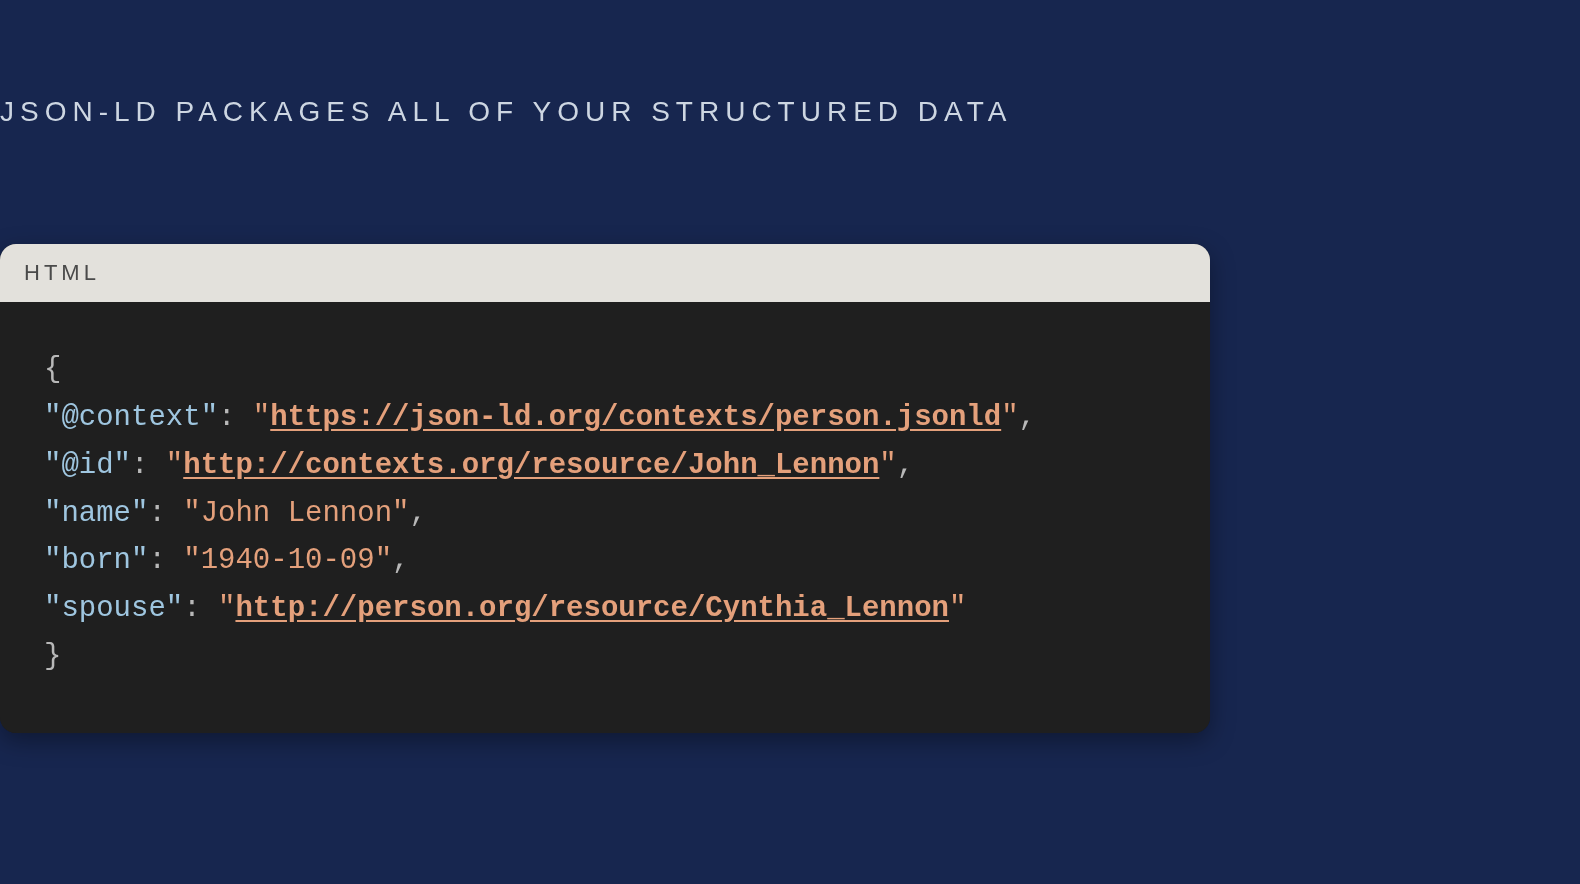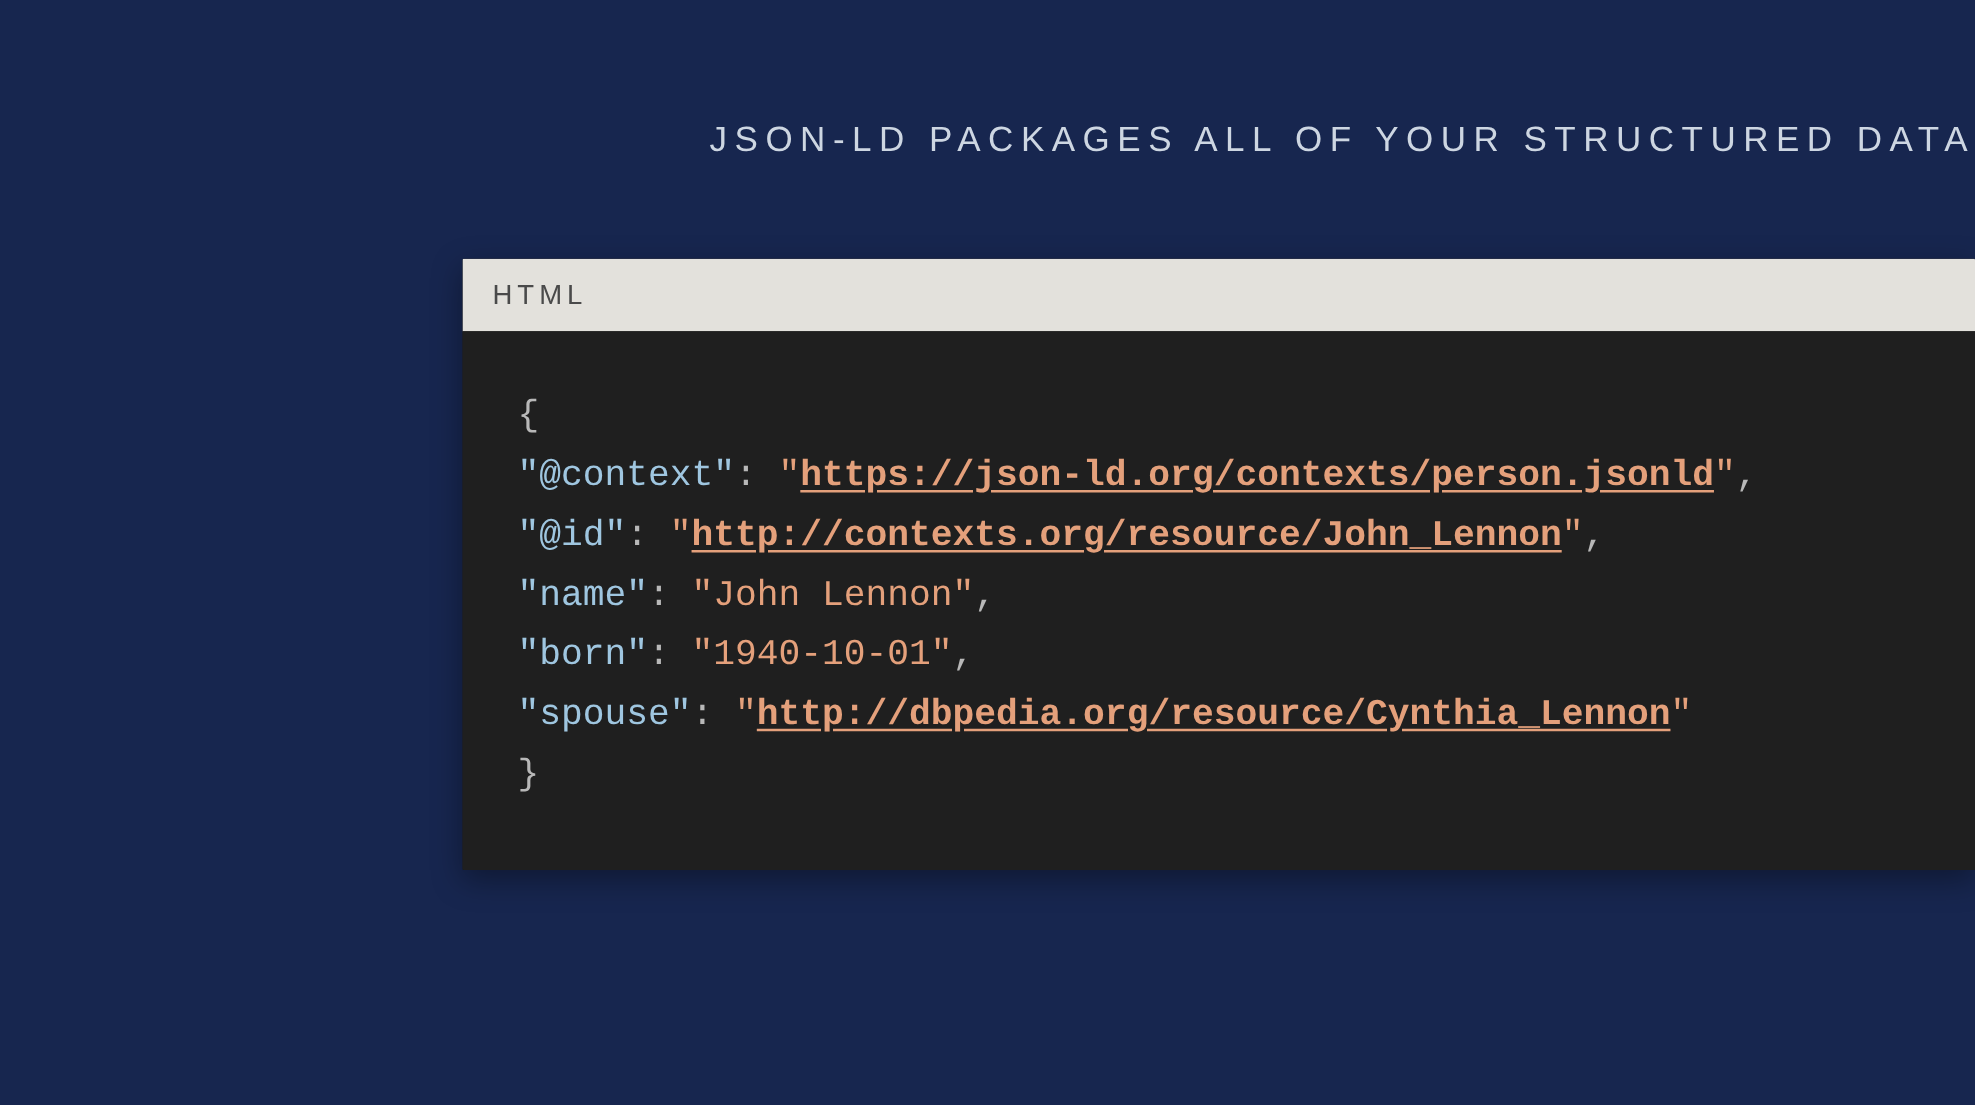--- a/index.html
+++ b/index.html
@@ -8,35 +8,34 @@
       height: 884px;
       background: #17264f;
       font-family: -apple-system, BlinkMacSystemFont, "Segoe UI", Helvetica, Arial, sans-serif;
       overflow: hidden;
     }
     .page {
       width: 100%;
       height: 100%;
       display: flex;
       flex-direction: column;
-      align-items: flex-end;
+      align-items: flex-start;
       padding-top: 96px;
-      gap: 33px;
     }
     .title {
       color: #cdd6e2;
       font-size: 28px;
       letter-spacing: 6px;
       font-weight: 400;
       text-align: center;
     }
     .code-card {
-      margin-top: 46px;
+      margin-top: 116px;
       width: 1210px;
-      border-radius: 1px;
+      border-radius: 16px;
       overflow: hidden;
       box-shadow: 0 8px 24px rgba(0,0,0,0.35);
       background: #1f1f1f;
     }
     .code-header {
       background: #e3e1dc;
       padding: 16px 24px;
     }
     .code-header-label {
       color: #4a4a4a;
@@ -69,20 +68,20 @@
     </div>
     <div class="code-body">
       <div class="line"><span class="tok-punct">{</span></div>
 
       <div class="line"><span class="tok-key">"@context"</span><span class="tok-punct">: </span><span class="tok-str">"</span><span class="tok-url">https://json-ld.org/contexts/person.jsonld</span><span class="tok-str">"</span><span class="tok-punct">,</span></div>
 
       <div class="line"><span class="tok-key">"@id"</span><span class="tok-punct">: </span><span class="tok-str">"</span><span class="tok-url">http://contexts.org/resource/John_Lennon</span><span class="tok-str">"</span><span class="tok-punct">,</span></div>
 
       <div class="line"><span class="tok-key">"name"</span><span class="tok-punct">: </span><span class="tok-str">"</span><span class="tok-str">John Lennon</span><span class="tok-str">"</span><span class="tok-punct">,</span></div>
 
-      <div class="line"><span class="tok-key">"born"</span><span class="tok-punct">: </span><span class="tok-str">"</span><span class="tok-str">1940-10-01</span><span class="tok-str">"</span><span class="tok-punct">,</span></div>
+      <div class="line"><span class="tok-key">"born"</span><span class="tok-punct">: </span><span class="tok-str">"</span><span class="tok-str">1940-10-09</span><span class="tok-str">"</span><span class="tok-punct">,</span></div>
 
-      <div class="line"><span class="tok-key">"spouse"</span><span class="tok-punct">: </span><span class="tok-str">"</span><span class="tok-url">http://dbpedia.org/resource/Cynthia_Lennon</span><span class="tok-str">"</span><span class="tok-punct"></span></div>
+      <div class="line"><span class="tok-key">"spouse"</span><span class="tok-punct">: </span><span class="tok-str">"</span><span class="tok-url">http://person.org/resource/Cynthia_Lennon</span><span class="tok-str">"</span><span class="tok-punct"></span></div>
 
       <div class="line"><span class="tok-punct">}</span></div>
     </div>
   </div>
 </div>
 
 </body></html>

